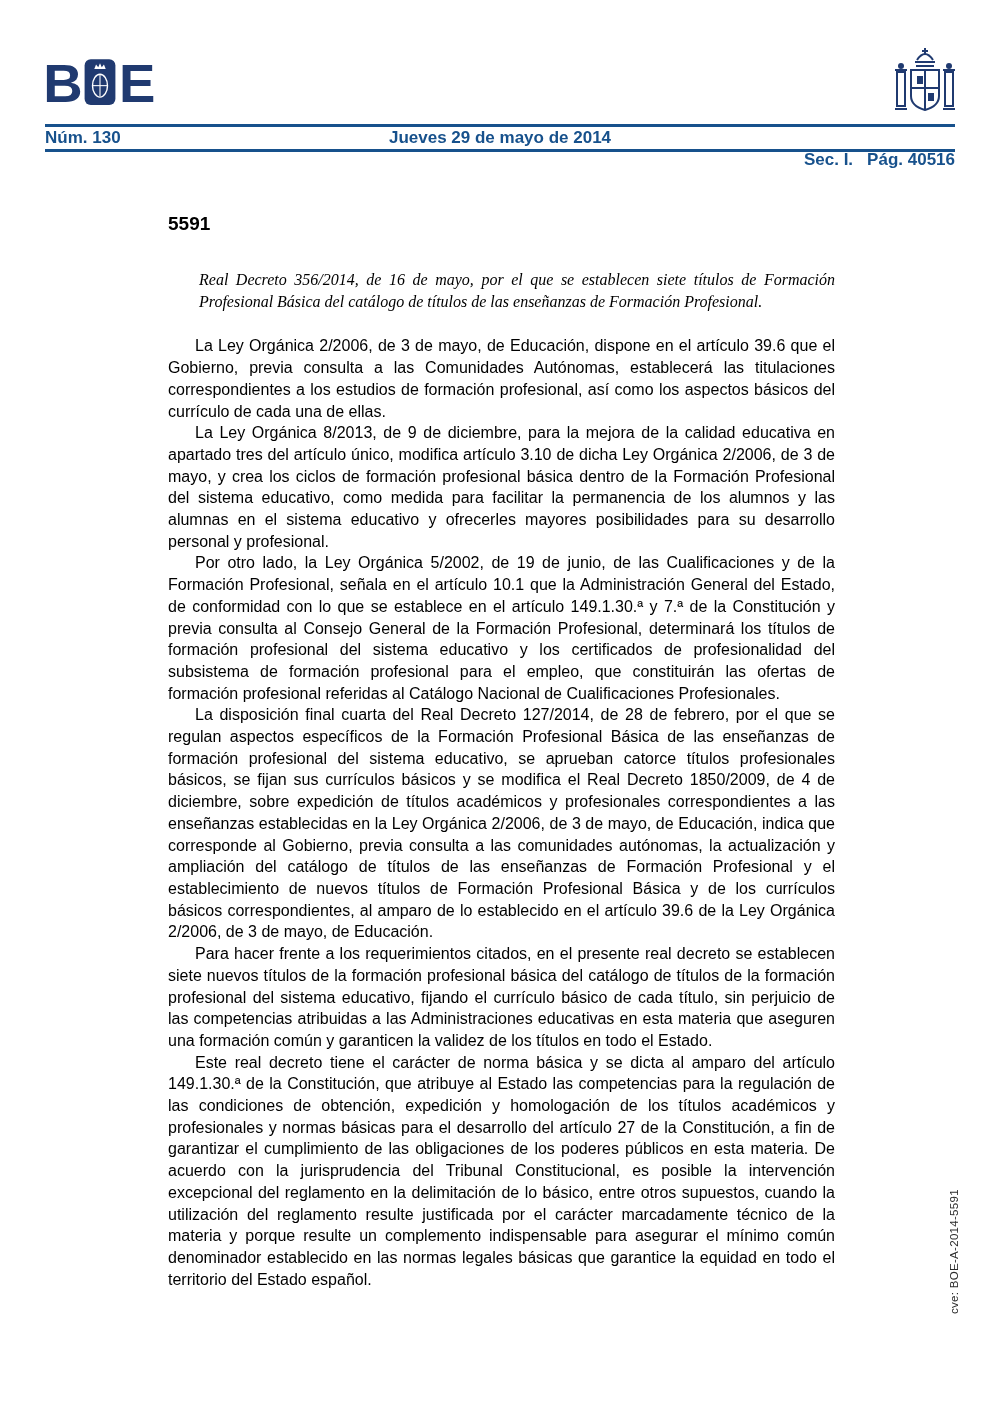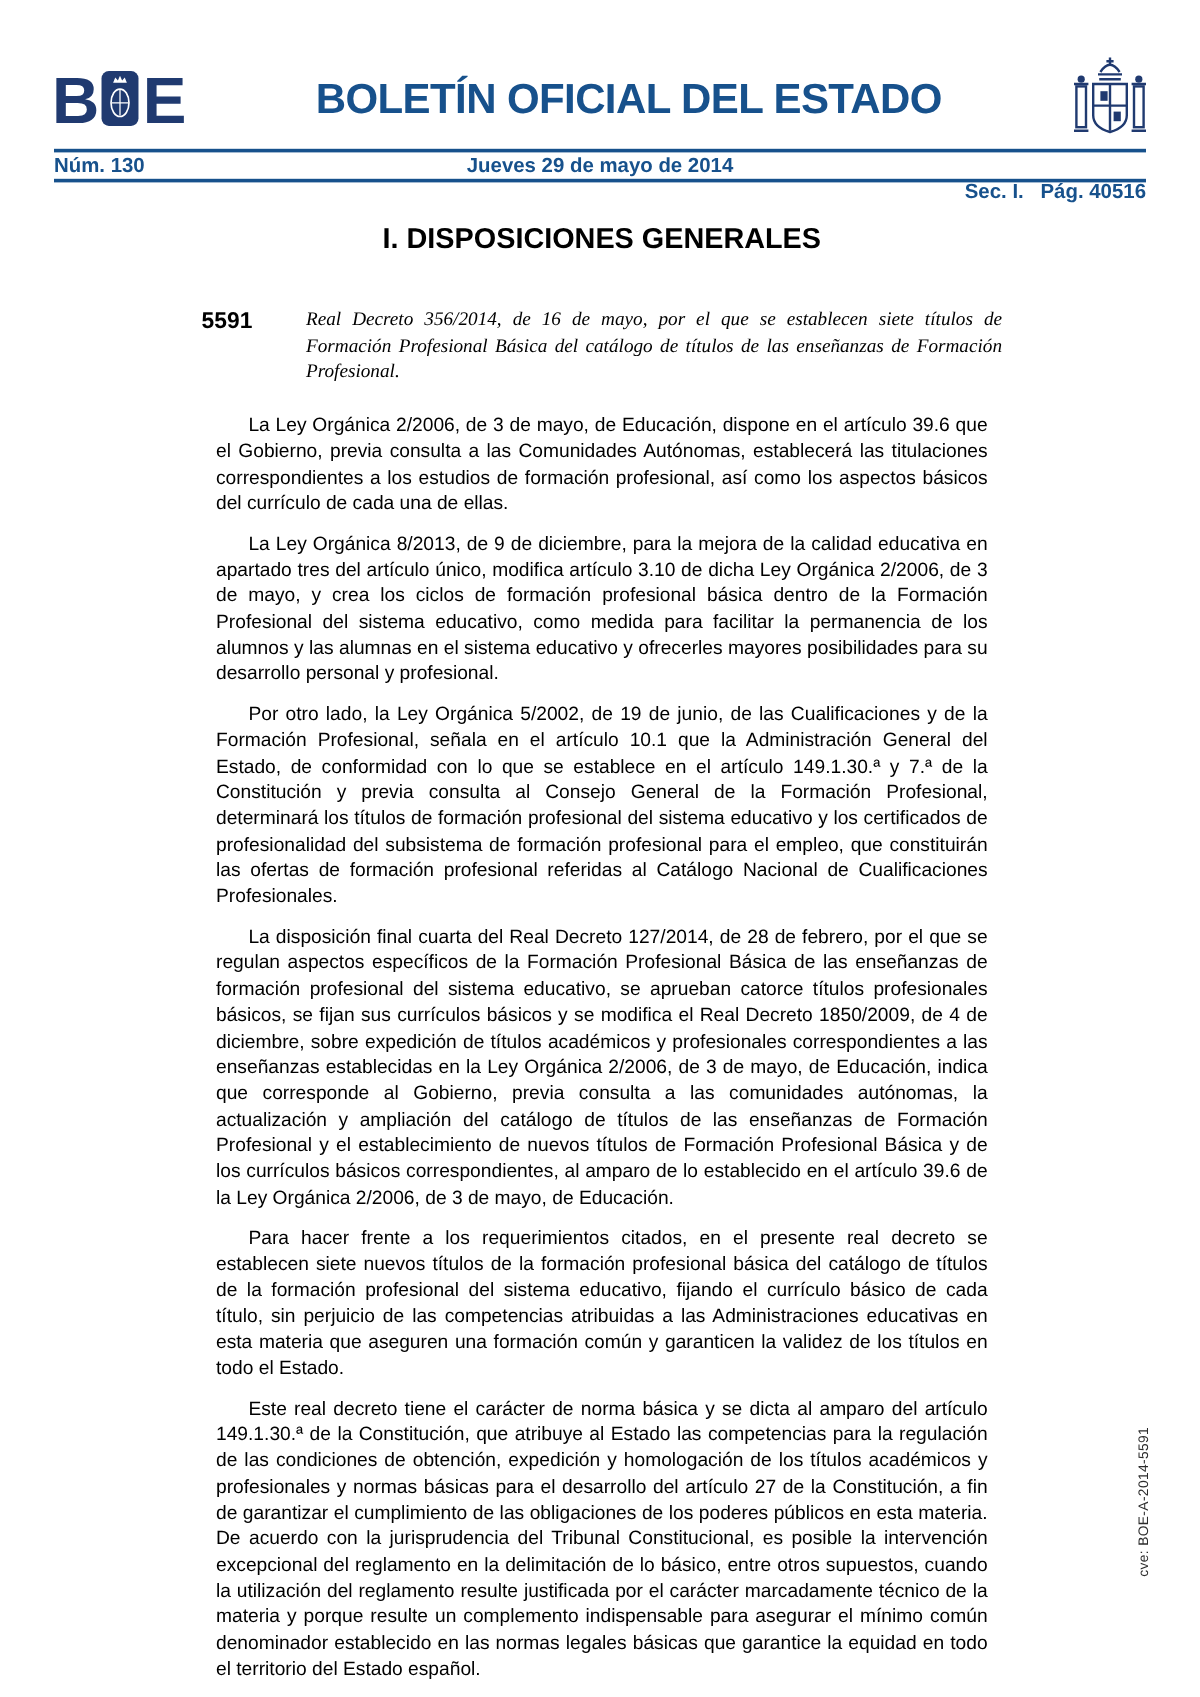--- a/index.html
+++ b/index.html
@@ -76,41 +76,42 @@
   }
   .ministry-heading .condensed {
     display: inline-block;
     font-size: 34px;
     transform: scaleX(0.72);
     transform-origin: center;
     letter-spacing: 0;
   }
   .item-block {
     display: flex;
-    margin-top: 42px;
+    margin-top: 56px;
     margin-left: 0;
+    flex-direction: column;
   }
   .item-number {
     flex: 0 0 56px;
     font-size: 19px;
     font-weight: bold;
     padding-top: 1px;
   }
   .item-summary {
     margin: 0 0 0 31px;
     flex: 1;
     font-style: italic;
     font-size: 16px;
     line-height: 21.7px;
     text-align: justify;
     font-family: Liberation Serif, serif;
   }
   .paragraphs { margin-top: 23px; }
   .paragraphs p {
-    margin: 12px;
+    margin: 0;
     font-size: 16px;
     line-height: 21.7px;
     text-align: justify;
     text-indent: 27px;
   }
 
   
   .cve {
     position: absolute;
     right: 40px;
@@ -138,21 +139,20 @@
           <rect x="45" y="4" width="35" height="52" rx="7" fill="#203A70"></rect>
 
           <path d="M56 15 l2 -5 l2.5 3 l2 -4.5 l2 4.5 l2.5 -3 l2 5 z" fill="#ffffff"></path>
           <ellipse cx="62.5" cy="34" rx="8.5" ry="13" fill="none" stroke="#ffffff" stroke-width="1.6"></ellipse>
           <line x1="62.5" y1="22" x2="62.5" y2="46" stroke="#ffffff" stroke-width="1.2"></line>
           <line x1="54.5" y1="34" x2="70.5" y2="34" stroke="#ffffff" stroke-width="1.2"></line>
           <text x="84" y="53" font-family="Liberation Sans, sans-serif" font-size="62" font-weight="bold" fill="#203A70">E</text>
         </svg>
       </div>
 
-      <div class="masthead-title">BOLETÍN OFICIAL DEL ESTADO</div>
 
       <div class="arms-box">
         <svg width="60" height="74" viewBox="0 0 60 74" xmlns="http://www.w3.org/2000/svg" aria-hidden="true">
           <g stroke="#203A70" fill="none" stroke-width="2">
 
             <path d="M22 14 q8 -12 16 0"></path>
             <line x1="30" y1="2" x2="30" y2="8"></line>
             <line x1="27" y1="5" x2="33" y2="5"></line>
             <path d="M20 16 h20"></path>
             <path d="M21 20 h18"></path>
@@ -185,21 +185,20 @@
       <span class="meta-center">Jueves 29 de mayo de 2014</span>
       <span class="meta-right">
         <span>Sec. I.</span><span class="secpag-gap"></span><span>Pág. 40516</span>
       </span>
     </div>
 
     <div class="rule"></div>
   </header>
 
   <main class="doc">
-    <h1 class="section-heading">I. DISPOSICIONES GENERALES</h1>
 
 
     <div class="item-block">
       <div class="item-number">5591</div>
       <p class="item-summary">Real Decreto 356/2014, de 16 de mayo, por el que se establecen siete títulos de Formación Profesional Básica del catálogo de títulos de las enseñanzas de Formación Profesional.</p>
     </div>
 
     <div class="paragraphs">
         <p>La Ley Orgánica 2/2006, de 3 de mayo, de Educación, dispone en el artículo 39.6 que el Gobierno, previa consulta a las Comunidades Autónomas, establecerá las titulaciones correspondientes a los estudios de formación profesional, así como los aspectos básicos del currículo de cada una de ellas.</p>
         <p>La Ley Orgánica 8/2013, de 9 de diciembre, para la mejora de la calidad educativa en apartado tres del artículo único, modifica artículo 3.10 de dicha Ley Orgánica 2/2006, de 3 de mayo, y crea los ciclos de formación profesional básica dentro de la Formación Profesional del sistema educativo, como medida para facilitar la permanencia de los alumnos y las alumnas en el sistema educativo y ofrecerles mayores posibilidades para su desarrollo personal y profesional.</p>

